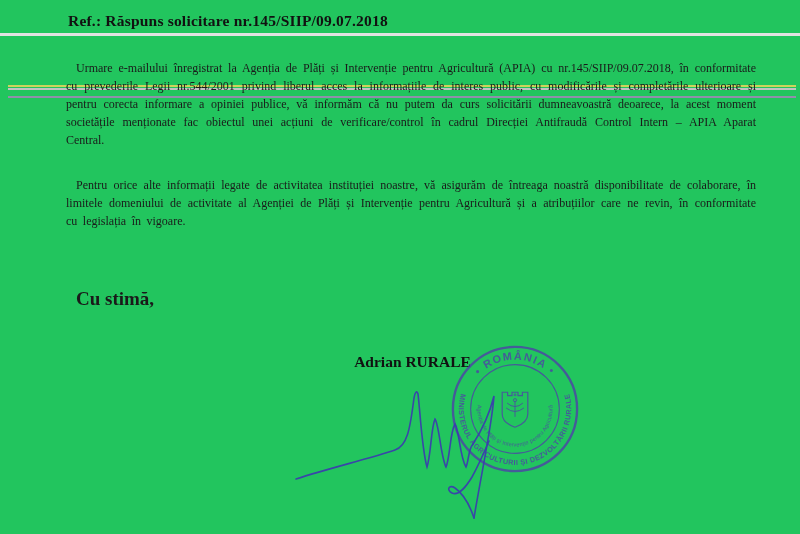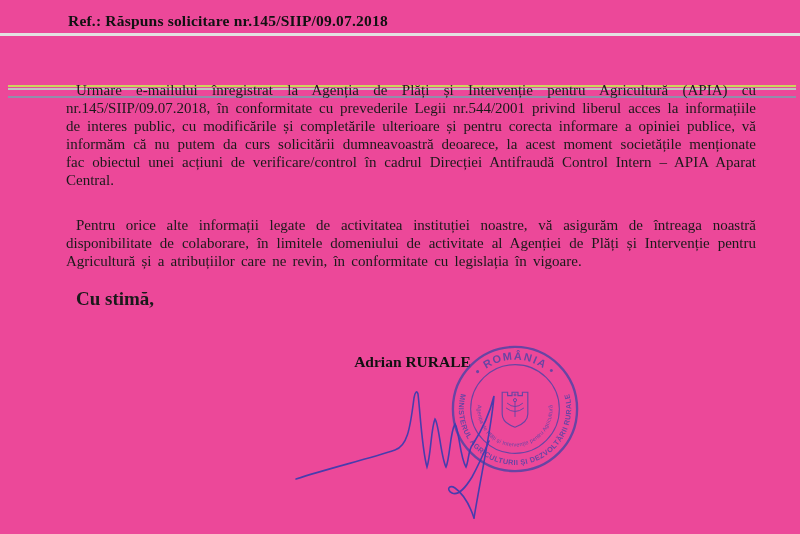--- a/index.html
+++ b/index.html
@@ -1,40 +1,40 @@
 <!DOCTYPE html>
 <html><head>
 <meta charset="utf-8">
 <style>
   html,body{margin:0;padding:0;}
   body{background:#ffffff;}
   .page{
     position:relative;
     width:800px;height:534px;
-    background:#ec4899;
+    background:#22c55e;
     overflow:hidden;
     font-family:"Liberation Serif","DejaVu Serif",serif;
     color:#1a1a1a;
   }
   .ref-line{
     position:absolute;left:68px;top:12px;
     font-size:15.5px;font-weight:bold;letter-spacing:.2px;
     color:#111;
   }
   .divider{
     position:absolute;left:0;right:0;top:33px;height:3px;
     background:#e2e2e2;
   }
   .artifact{position:absolute;left:8px;right:4px;}
   .artifact.a1{top:85px;height:2px;}
   .artifact.a2{top:88px;height:2px;}
   .artifact.a3{top:96px;height:2px;}
   .letter-body{
-    position:absolute;left:66px;top:81px;width:690px;
-    font-size:15px;line-height:18px;
+    position:absolute;left:66px;top:59px;width:690px;
+    font-size:12px;line-height:18px;
     text-align:justify;word-spacing:2.5px;
     z-index:1;
   }
   .letter-body p{margin:0;text-indent:10px;}
   .letter-body p.p2{margin-top:27px;}
   .closing{
     position:absolute;left:76px;top:288px;
     font-size:19px;font-weight:bold;
     z-index:1;
   }

